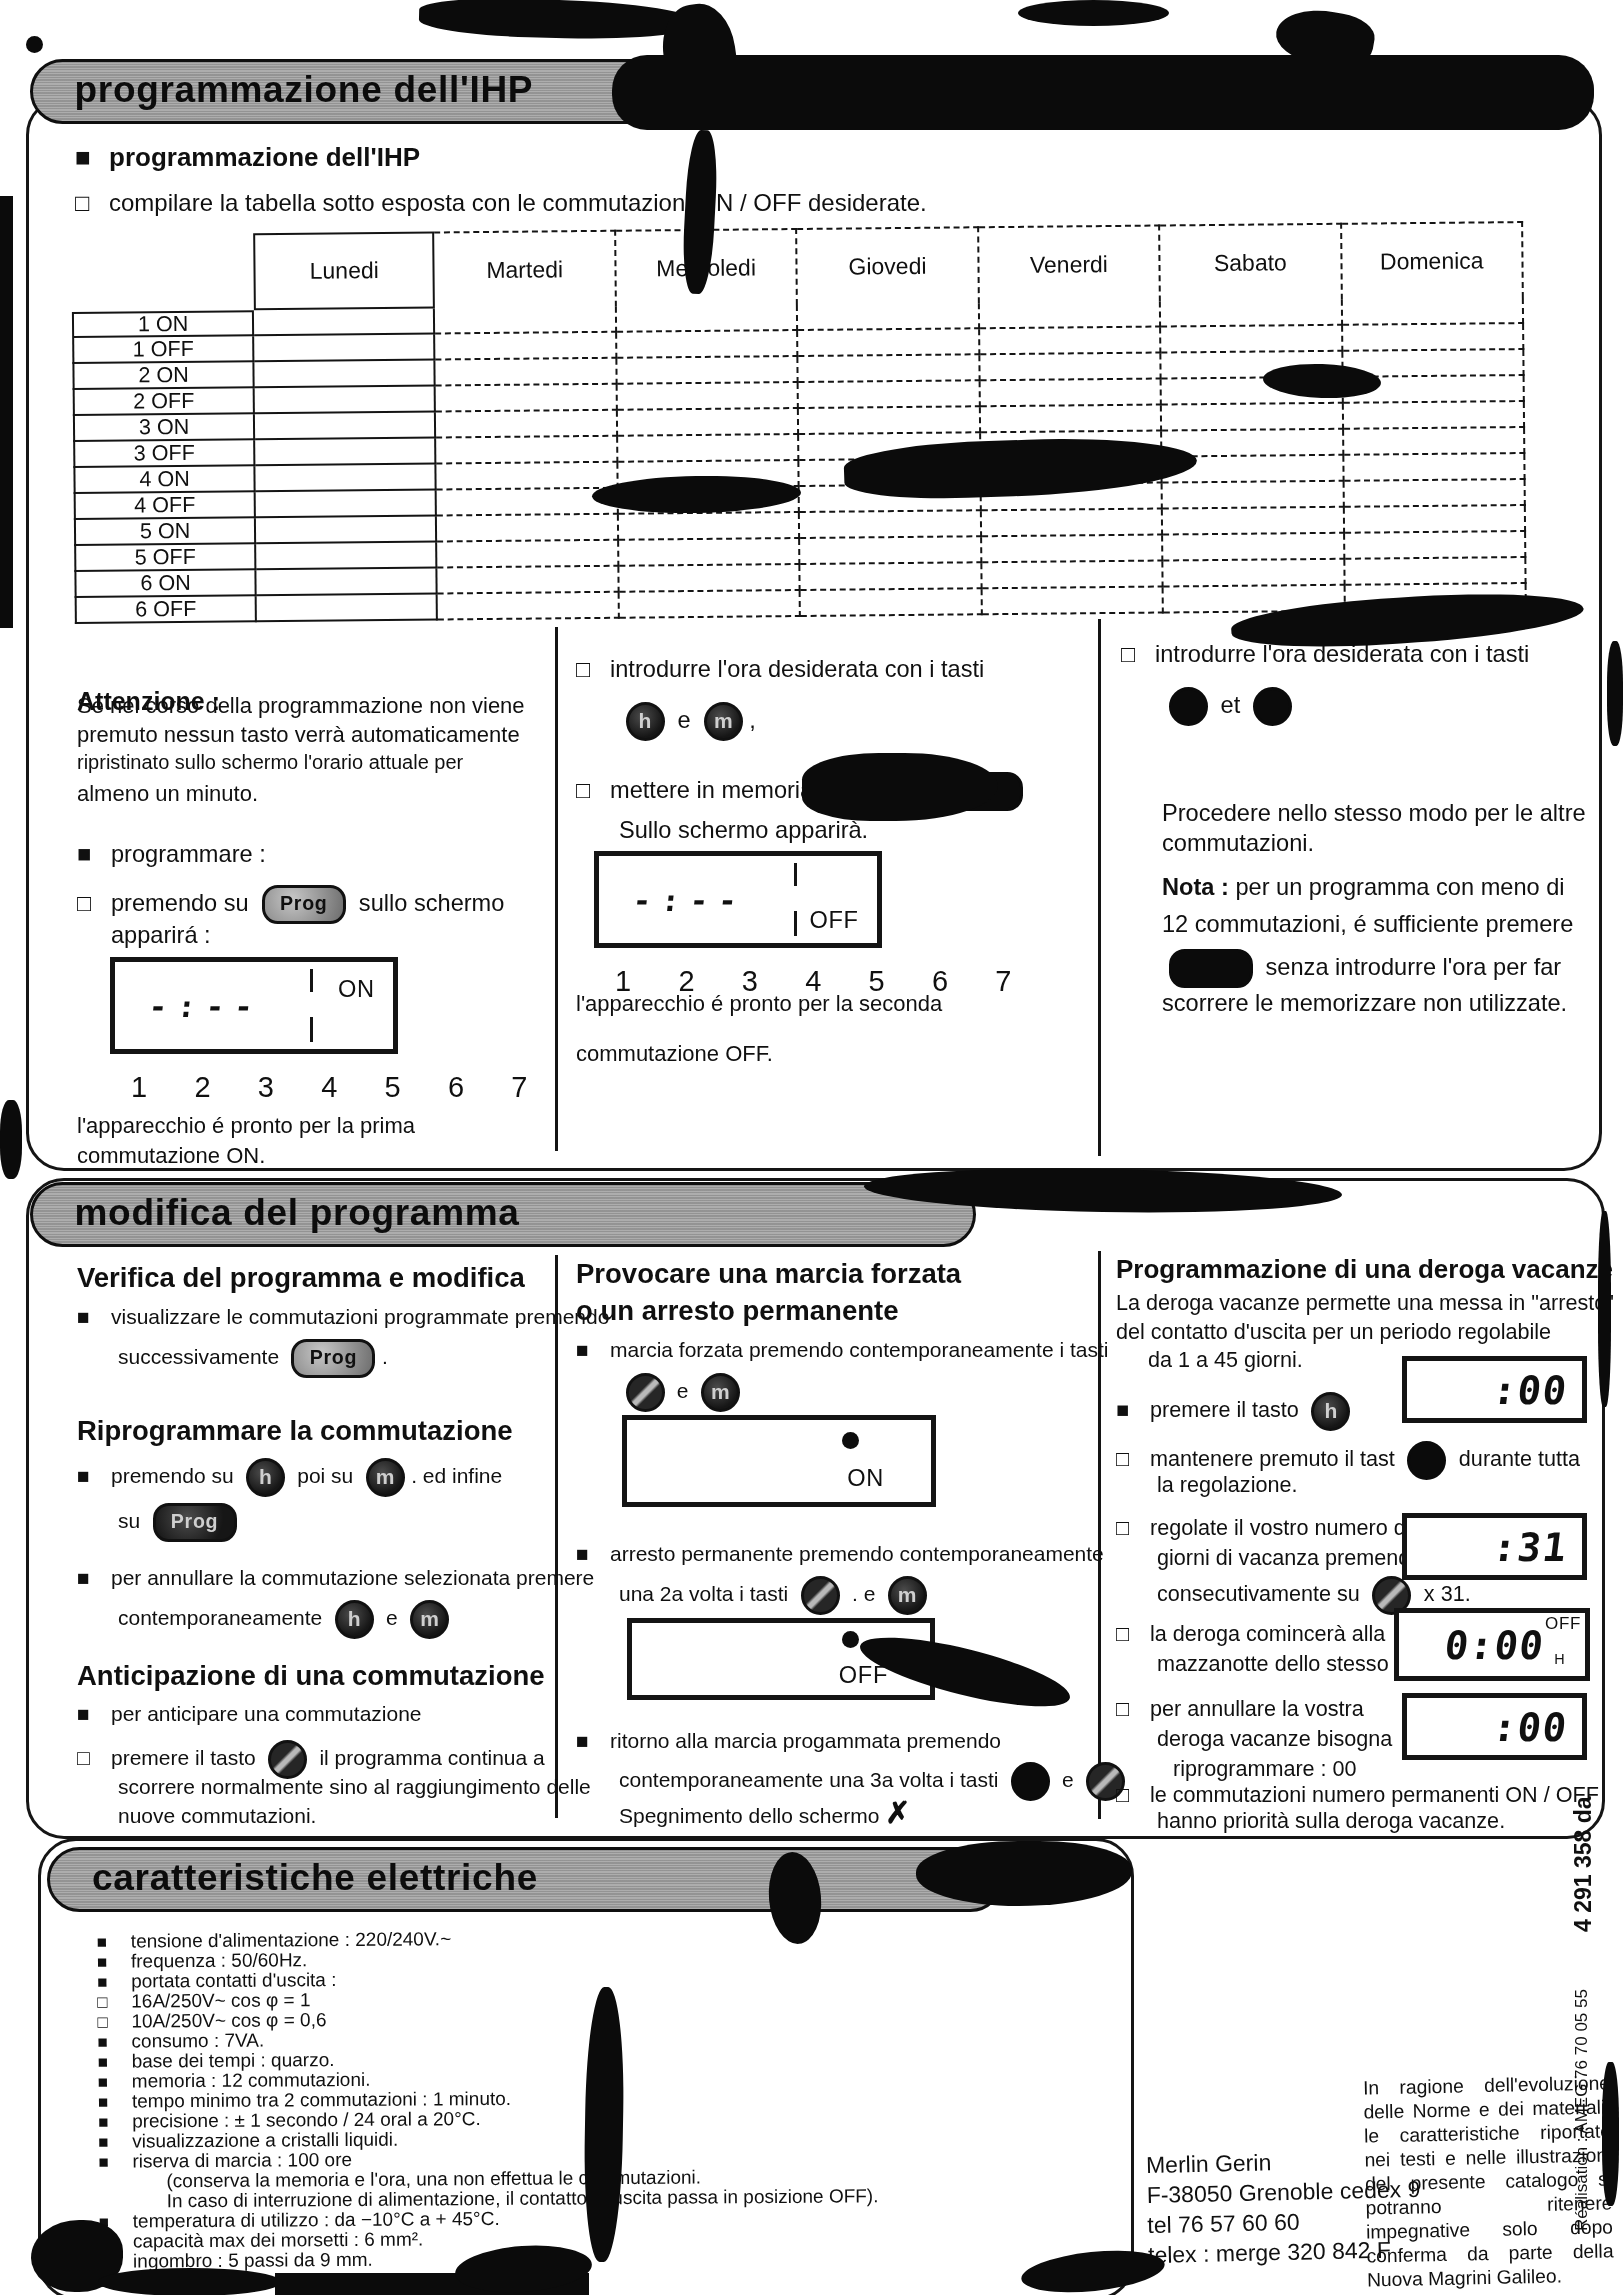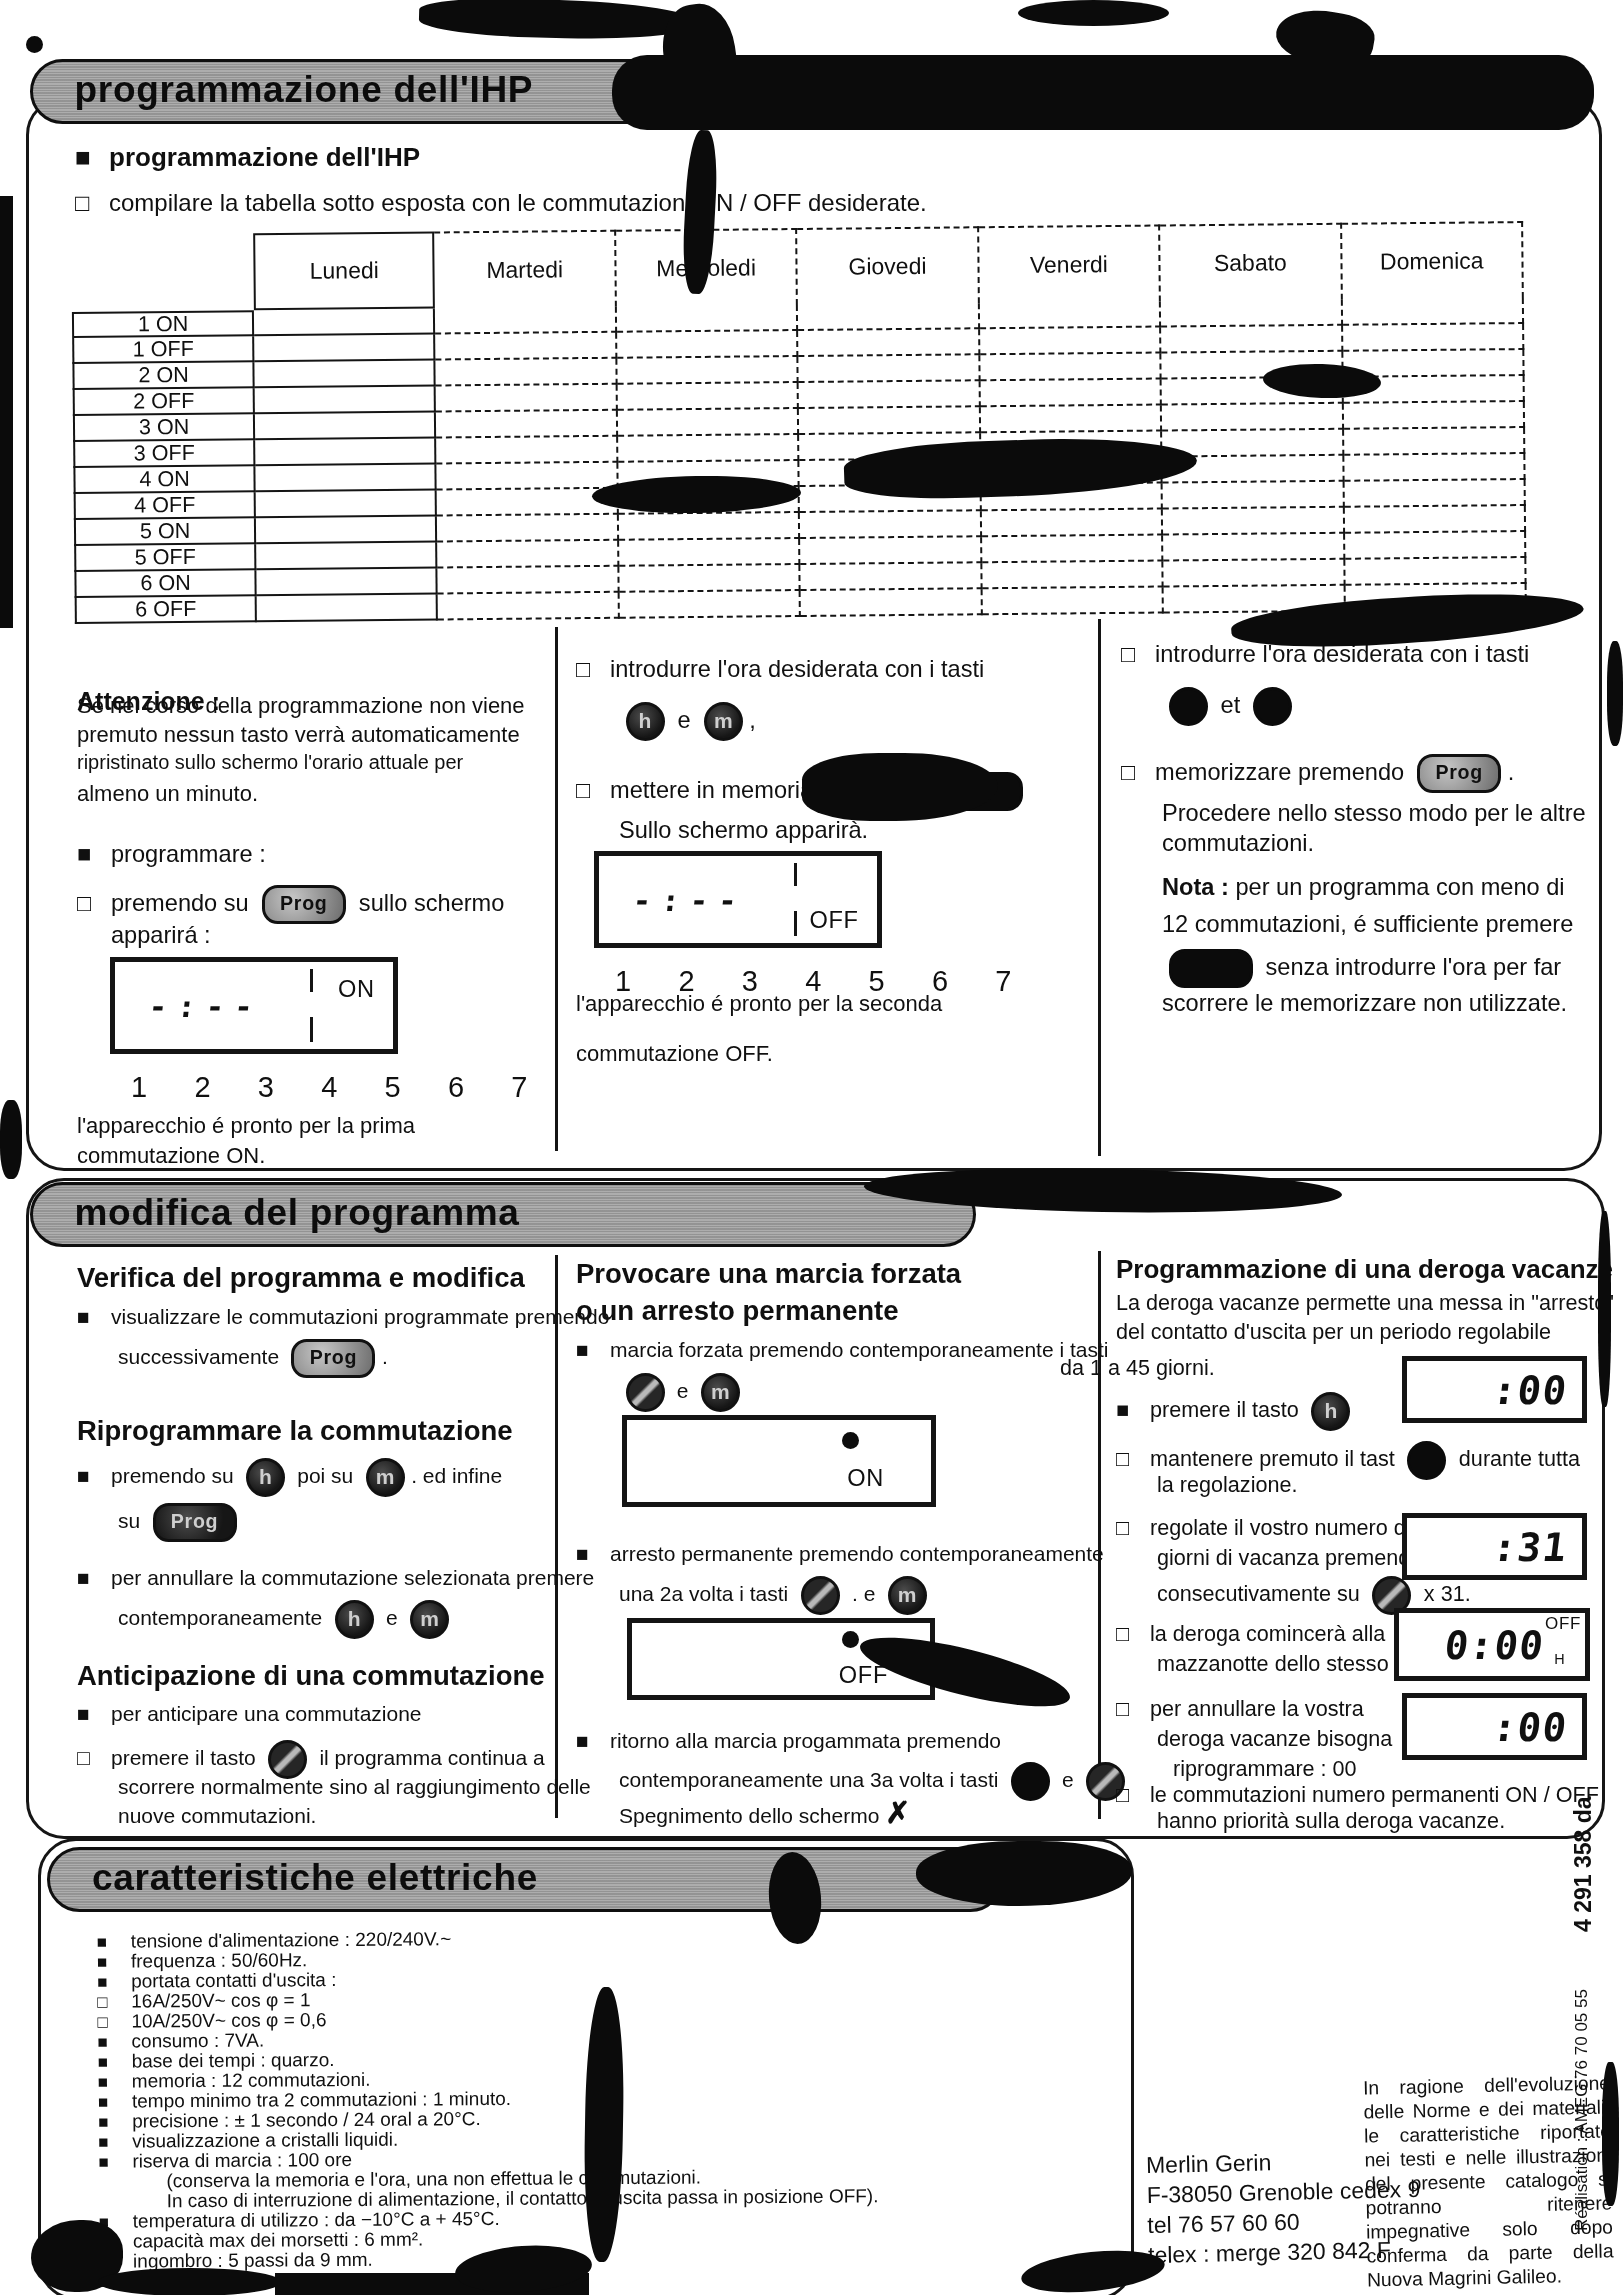--- a/index.html
+++ b/index.html
@@ -240,24 +240,20 @@
   <div class="line" style="left:576px;top:1041px;font-size:22px;">commutazione OFF.</div>
 
   <div class="line" style="left:1121px;top:641px;">
     <span class="mk">□</span><span>introdurre l'ora desiderata con i tasti</span>
   </div>
   <div class="line" style="left:1162px;top:687px;">
     <span class="key key-blacked">&nbsp;</span>
     <span>et</span>
     <span class="key key-blacked">&nbsp;</span>
   </div>
-  <div class="line" style="left:1121px;top:754px;">
-    <span class="mk">□</span><span>memorizzare premendo</span>
-    <span class="key key-prog">Prog</span><span>.</span>
-  </div>
   <div class="line" style="left:1162px;top:800px;">Procedere nello stesso modo per le altre</div>
   <div class="line" style="left:1162px;top:830px;">commutazioni.</div>
   <div class="line" style="left:1162px;top:874px;">
     <span class="b">Nota :</span>&nbsp;<span>per un programma con meno di</span>
   </div>
   <div class="line" style="left:1162px;top:911px;">12 commutazioni, é sufficiente premere</div>
   <div class="line" style="left:1162px;top:949px;">
     <span class="key key-prog key-blacked">&nbsp;</span>
     <span>senza introdurre l'ora per far</span>
   </div>
@@ -349,21 +345,21 @@
     <span class="key key-derog">&nbsp;</span>
   </div>
   <div class="line tiny" style="left:619px;top:1796px;">
     <span>Spegnimento dello schermo</span>
     <span class="b" style="font-size:30px;">✗</span>
   </div>
 
   <div class="line b" style="left:1116px;top:1255px;font-size:26px;">Programmazione di una deroga vacanze</div>
   <div class="line small" style="left:1116px;top:1291px;">La deroga vacanze permette una messa in "arresto"</div>
   <div class="line small" style="left:1116px;top:1320px;">del contatto d'uscita per un periodo regolabile</div>
-  <div class="line small" style="left:1060px;top:1348px;margin-top:8px;">da 1 a 45 giorni.</div>
+  <div class="line small" style="left:1148px;top:1348px;">da 1 a 45 giorni.</div>
 
   <div class="line small" style="left:1116px;top:1392px;">
     <span class="mk">■</span><span>premere il tasto</span>
     <span class="key key-dark">h</span>
   </div>
   <div class="lcd" style="left:1402px;top:1356px;width:185px;height:67px;">
     <span class="seg">:00</span>
   </div>
 
   <div class="line small" style="left:1116px;top:1441px;">

